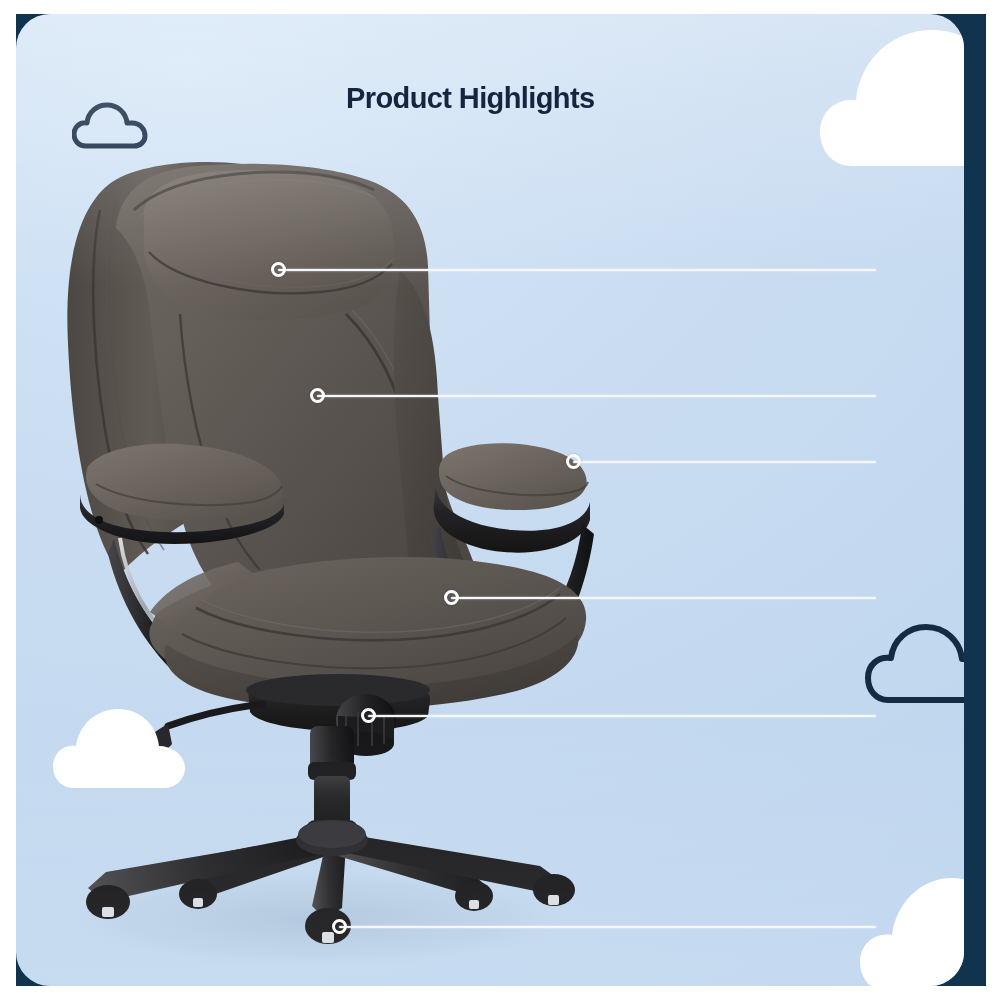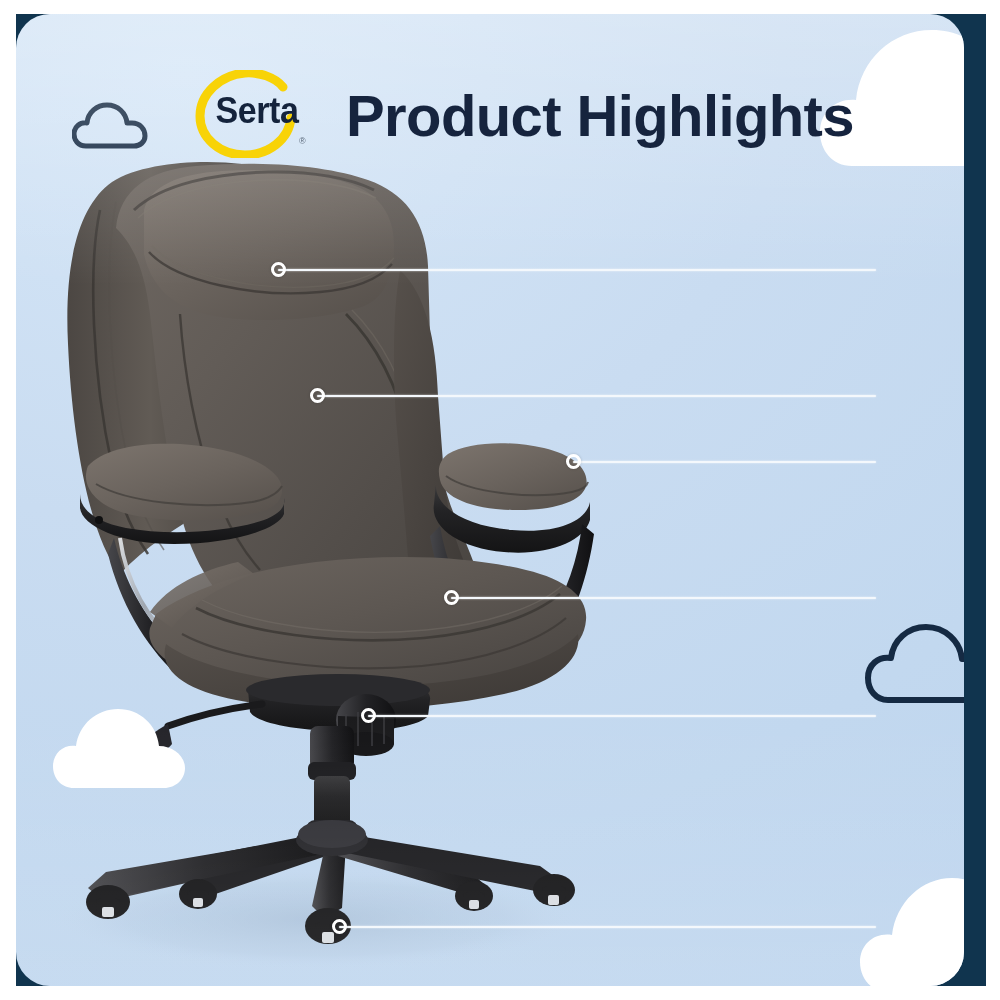--- a/index.html
+++ b/index.html
@@ -89,21 +89,21 @@
     color: #5d6b7d;
     font-family: "Liberation Sans", sans-serif;
   }
 
   .page-title {
     position: absolute;
     left: 330px;
     top: 68px;
     font-family: "Liberation Sans", sans-serif;
     font-weight: bold;
-    font-size: 58px;
+    font-size: 29px;
     letter-spacing: -0.6px;
     color: #16243e;
     white-space: nowrap;
   }
 
   
   .cloud-outline { position: absolute; }
   .cloud-solid   { position: absolute; }
 
   
@@ -347,28 +347,20 @@
                C 88 5 105 21 107 42 C 121 42 133 52 133 64 C 133 75 124 84 112 84 Z" fill="#ffffff"></path>
     </svg>
 
     <svg class="cloud-solid" style="left:842px; top:852px;" width="150" height="130" viewBox="0 0 150 130">
       <path d="M 30 126 C 13 126 2 112 2 96 C 2 78 17 66 34 69
                C 38 36 64 12 94 12 C 126 12 150 38 150 70 L 150 126 Z" fill="#ffffff"></path>
     </svg>
 
     <div class="panel-sheen"></div>
 
-    <div class="serta-logo">
-      <svg class="serta-arc" viewBox="0 0 106 88">
-        <path d="M 88 17 C 80 7 64 2 50 3 C 25 5 5 24 5 46 C 5 68 25 85 50 85
-                 C 74 85 94 69 96 48" fill="none" stroke="#f8d307" stroke-width="9" stroke-linecap="round"></path>
-      </svg>
-      <div class="serta-word">Serta</div>
-      <div class="serta-reg">®</div>
-    </div>
 
     <div class="page-title">Product Highlights</div>
 
     <div class="callout">
 
       <div class="callout-line" style="left:262px; top:255px; width:598px;"></div>
       <div class="callout-dot" style="left:255px; top:248px;"></div>
     </div>
 
     <div class="callout">

